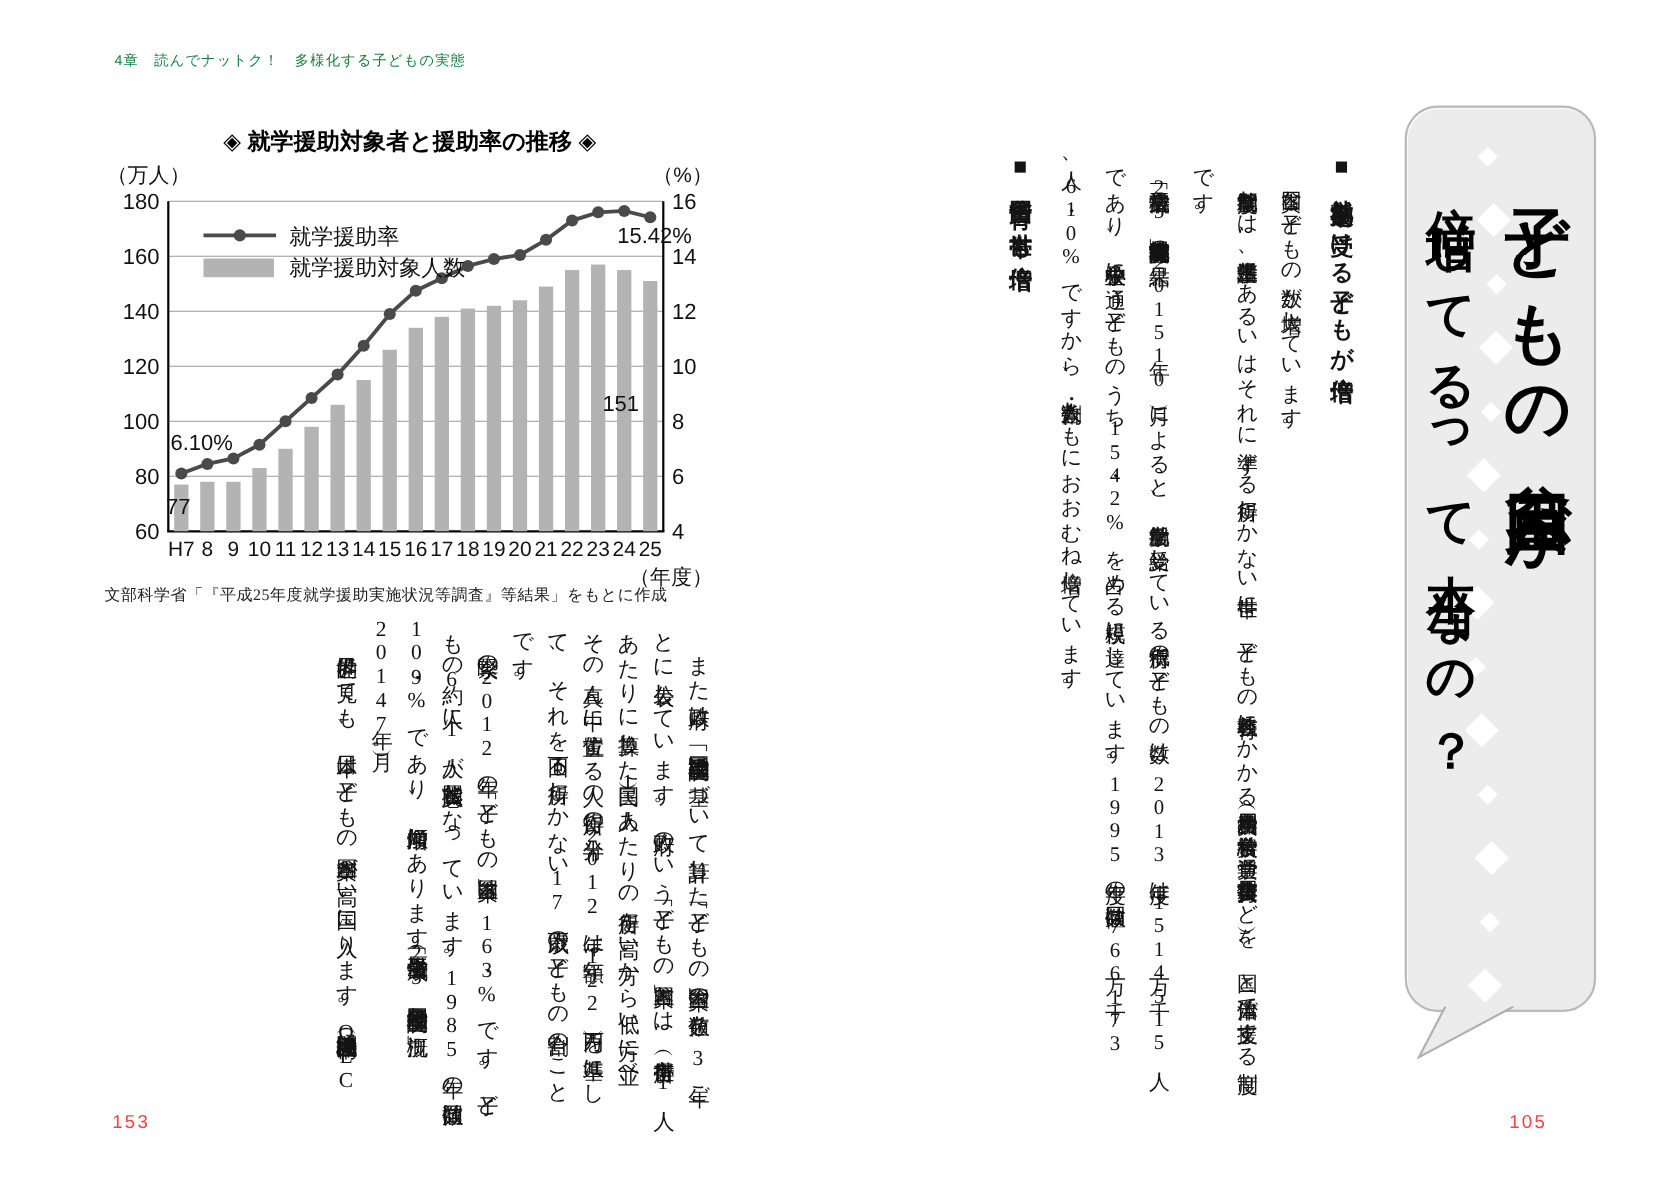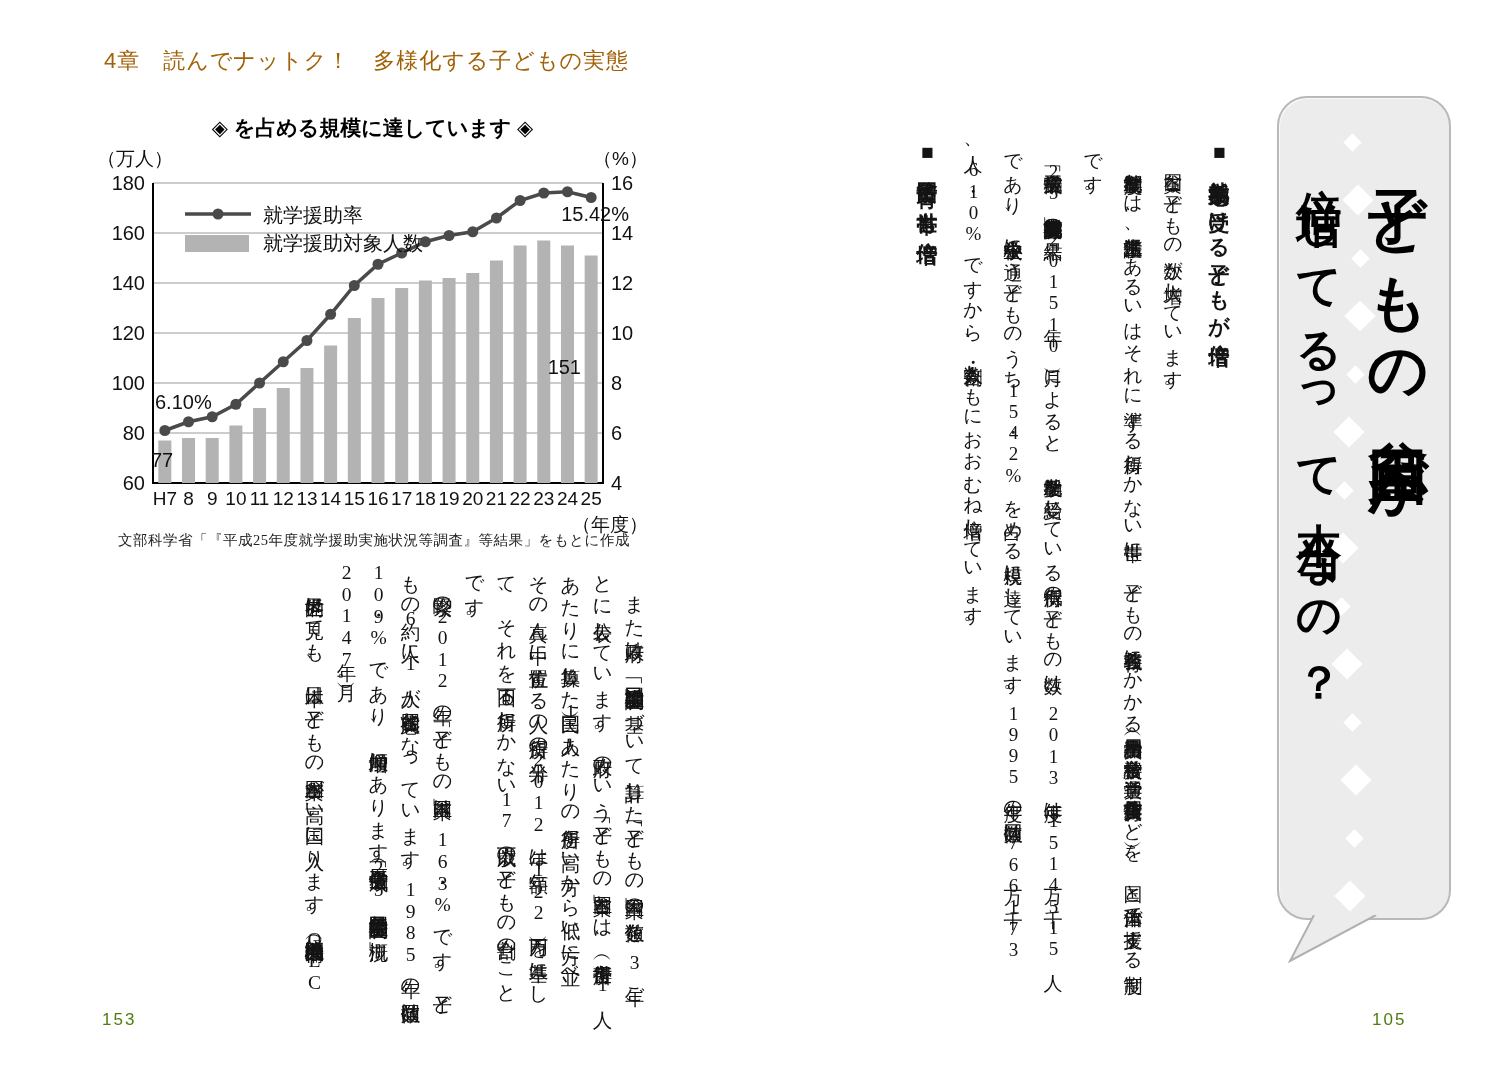--- a/index.html
+++ b/index.html
@@ -5,31 +5,31 @@
   html,body{margin:0;padding:0}
   body{
     width:1512px;height:1075px;position:relative;overflow:hidden;
     background:#ffffff;color:#111;
     font-family:"Liberation Serif","DejaVu Serif",serif;
   }
   
   .running-head{
     position:absolute;left:104px;top:46px;
     font-family:"Liberation Sans","DejaVu Sans",sans-serif;
-    font-size:22px;letter-spacing:1px;color:#a16207;white-space:pre;
+    font-size:13px;letter-spacing:1px;color:#15803d;white-space:pre;
   }
   .chart-title{
     position:absolute;left:95px;top:114px;width:555px;text-align:center;
     font-family:"Liberation Sans","DejaVu Sans",sans-serif;
     font-weight:bold;font-size:21px;color:#000;
   }
   #chart-svg{position:absolute;left:95px;top:143px}
   #chart-svg text{font-family:"Liberation Sans","DejaVu Sans",sans-serif;fill:#111}
   .chart-source{
-    position:absolute;left:95px;top:531px;width:558px;text-align:center;
+    position:absolute;left:95px;top:531px;width:558px;text-align:left;
     font-size:14.5px;color:#222;letter-spacing:.5px;
   }
   
   .vbody{writing-mode:vertical-rl;text-orientation:upright;color:#141414}
   .vbody p{margin:0;text-indent:1em}
   .vbody h3{
     margin:0 6px;font-family:"Liberation Sans","DejaVu Sans",sans-serif;
     font-size:21px;font-weight:bold;letter-spacing:1.5px;
   }
   .left-body{
@@ -58,35 +58,35 @@
     font-family:"Liberation Sans","DejaVu Sans",sans-serif;font-weight:bold;
     font-size:45px;letter-spacing:11px;color:#000;
   }
   #diamond-chain{position:absolute;inset:0;z-index:1}
   .diamond{position:absolute;background:#ffffff;transform:rotate(45deg)}
   .bubble-tail{position:absolute;left:1288px;top:915px}
   
   .folio{
     position:absolute;top:1010px;
     font-family:"Liberation Sans","DejaVu Sans",sans-serif;
-    font-size:17px;letter-spacing:2px;color:#4d7c0f;text-align:right;
+    font-size:17px;letter-spacing:2px;color:#ef4444;text-align:right;
   }
   .folio-left{left:102px}
   .folio-right{left:1372px}
 </style>
 </head>
 <body>
 
 <div>
 
   <div>
     <div class="running-head">4章　読んでナットク！　多様化する子どもの実態</div>
 
     <div>
-      <div class="chart-title">◈ を占める規模に達しています ◈</div>
+      <div class="chart-title">◈ 就学援助対象者と援助率の推移 ◈</div>
       <svg id="chart-svg" width="555" height="445" viewBox="0 0 555 445">
           <line x1="58" x2="508" y1="290" y2="290" stroke="#9a9a9a" stroke-width="1"></line>
           <line x1="58" x2="508" y1="240" y2="240" stroke="#9a9a9a" stroke-width="1"></line>
           <line x1="58" x2="508" y1="190" y2="190" stroke="#9a9a9a" stroke-width="1"></line>
           <line x1="58" x2="508" y1="140" y2="140" stroke="#9a9a9a" stroke-width="1"></line>
           <line x1="58" x2="508" y1="90" y2="90" stroke="#9a9a9a" stroke-width="1"></line>
           <line x1="58" x2="508" y1="40" y2="40" stroke="#9a9a9a" stroke-width="1"></line>
           <line x1="58" x2="58" y1="40" y2="340" stroke="#000000" stroke-width="2"></line>
           <line x1="508" x2="508" y1="40" y2="340" stroke="#000000" stroke-width="2"></line>
           <line x1="57" x2="509" y1="340" y2="340" stroke="#000000" stroke-width="2"></line>

